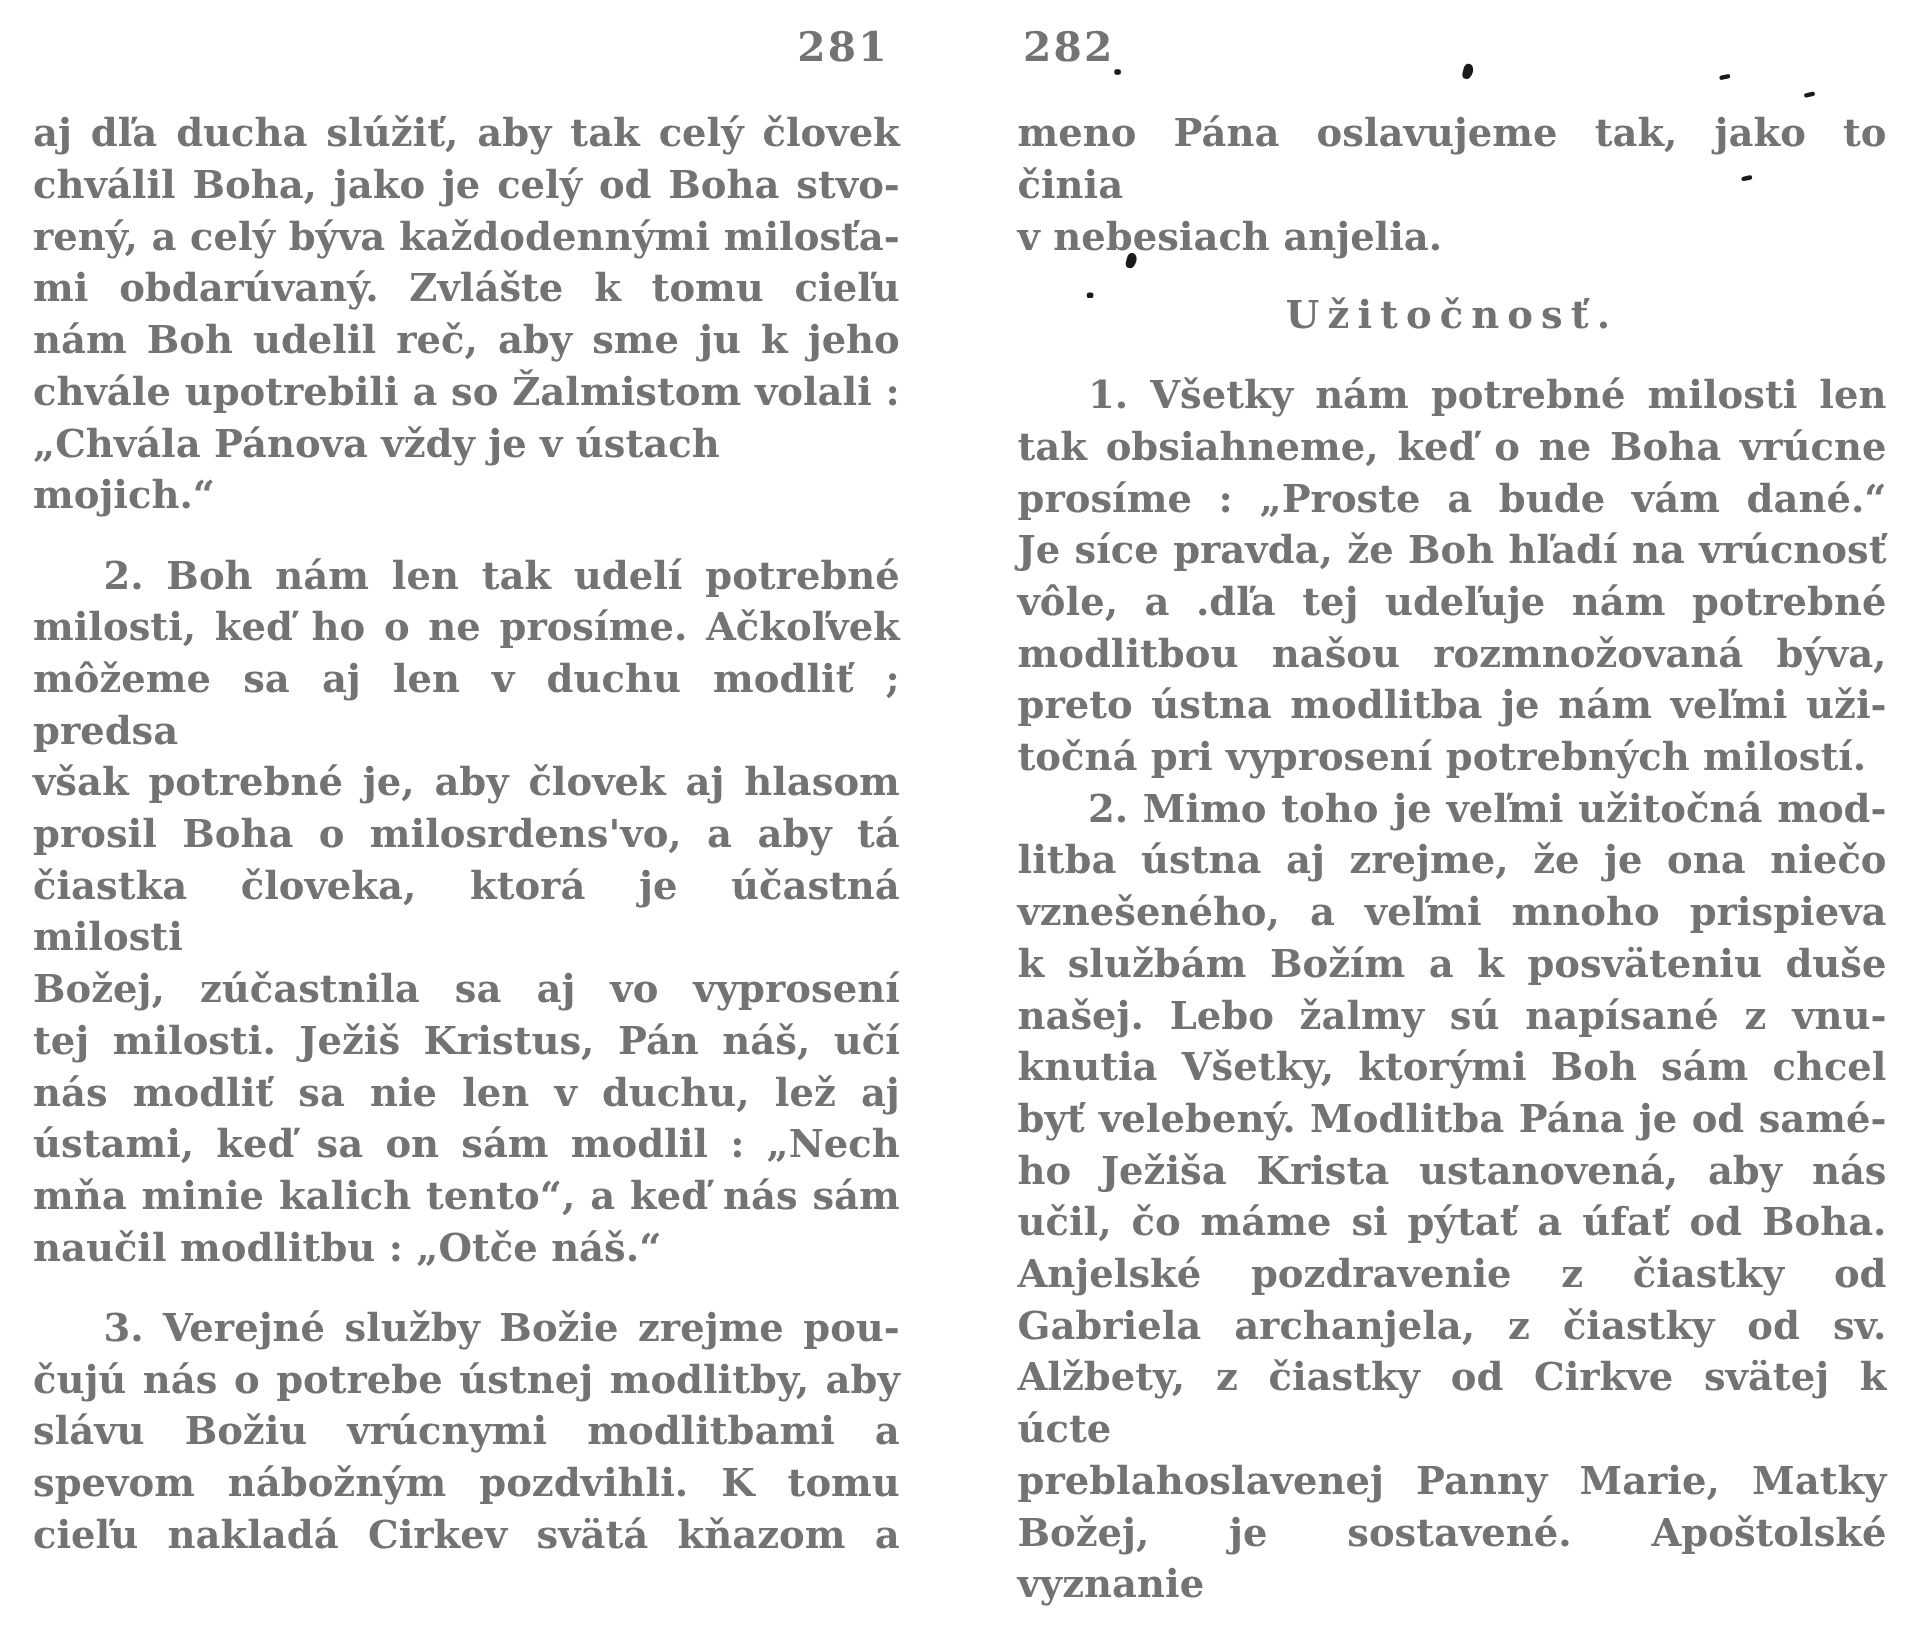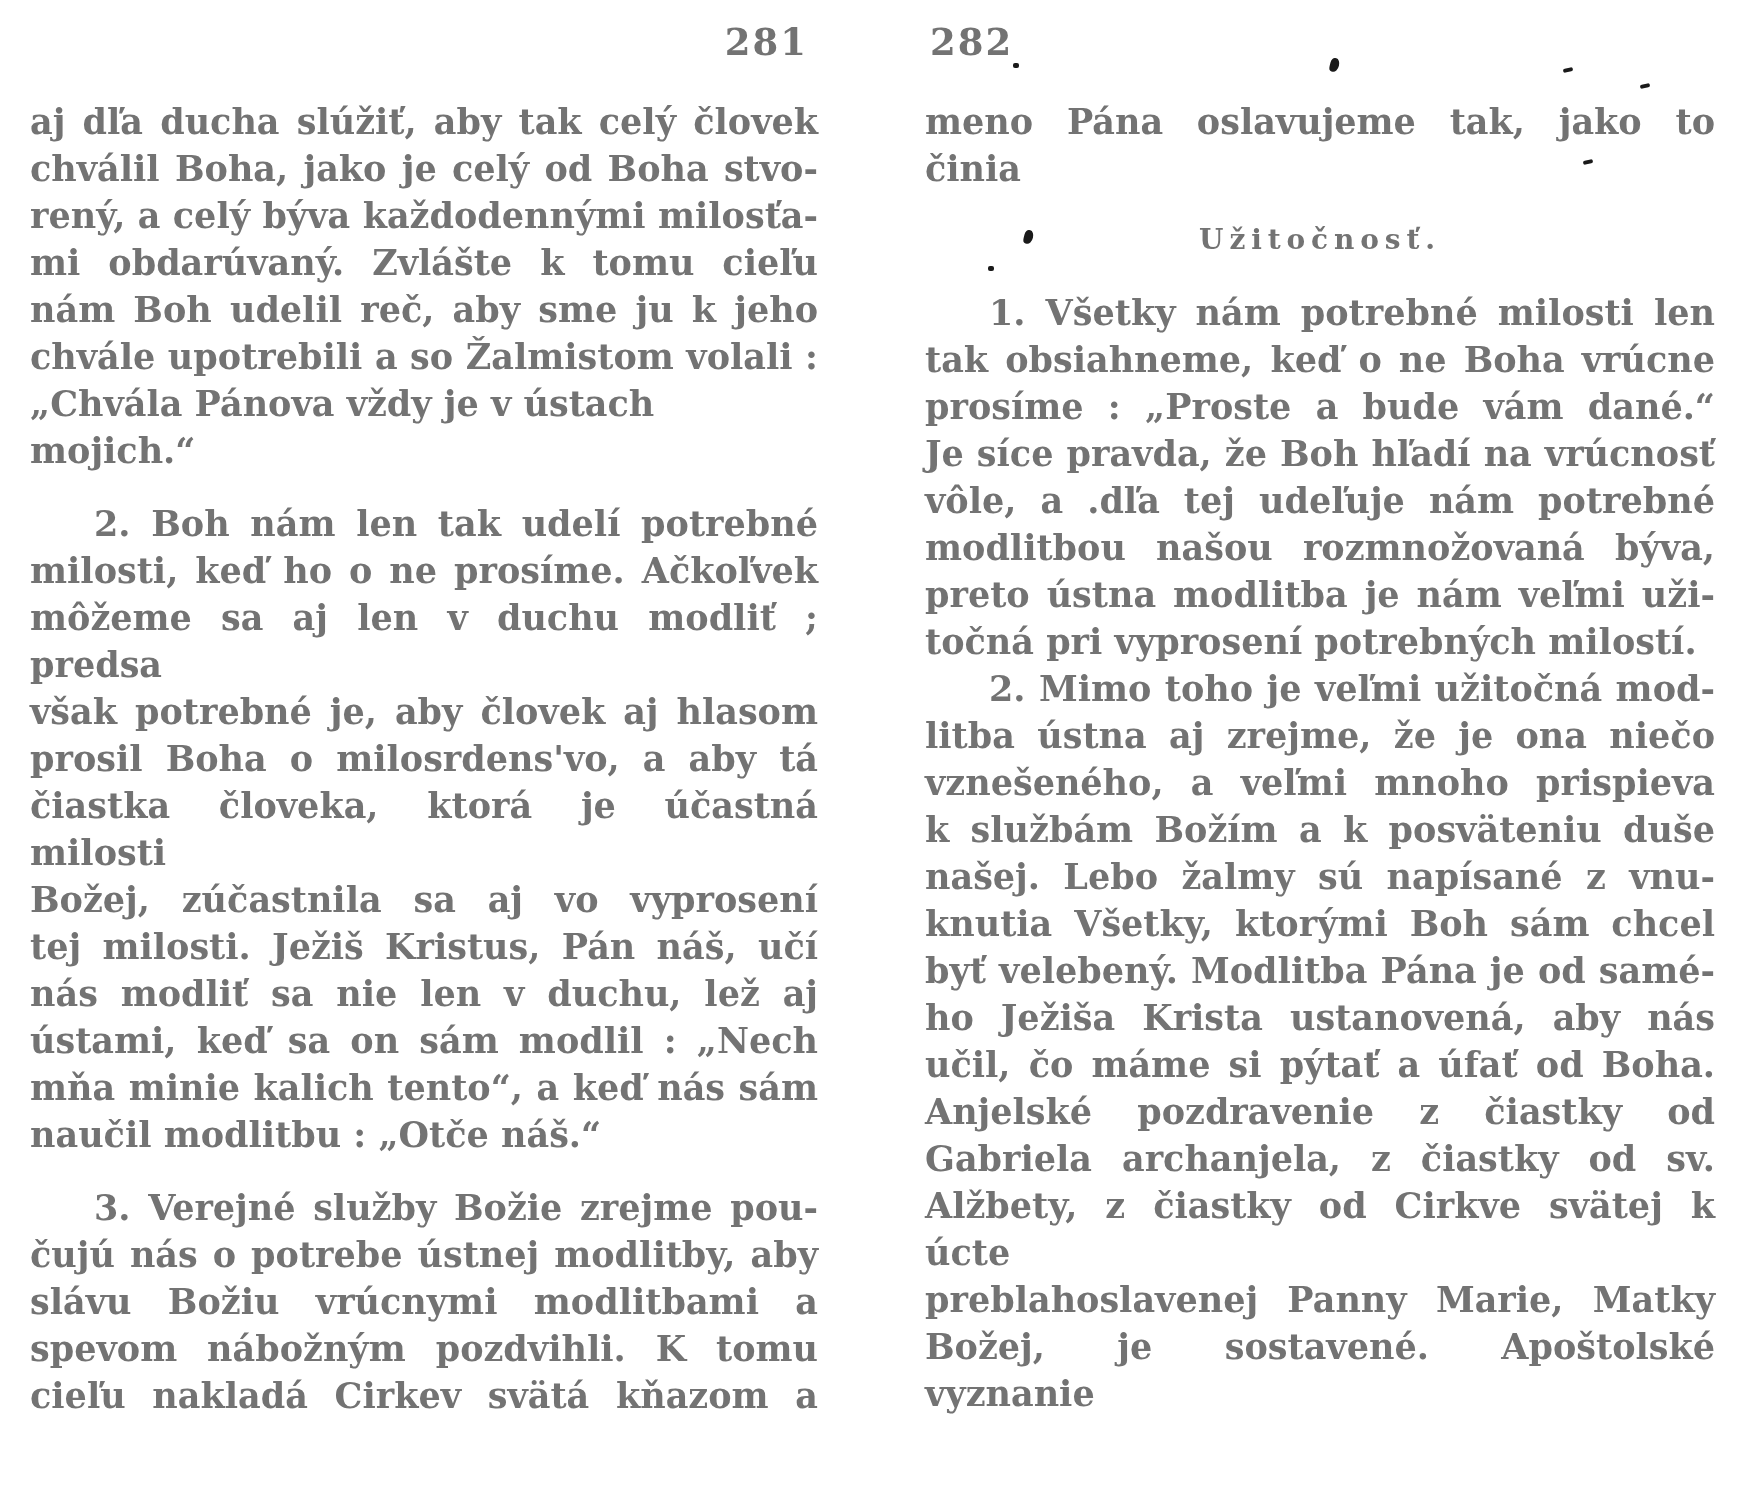--- a/index.html
+++ b/index.html
@@ -54,21 +54,21 @@
     text-align: justify;
     text-align-last: justify;
     white-space: normal;
   }
   .line.end {
     text-align: left;
     text-align-last: auto;
   }
   .line.indent { text-indent: 64px; }
   .heading {
-    font-size: 28px;
+    font-size: 35px;
     font-weight: bold;
     line-height: 47px;
     text-align: center;
     letter-spacing: 0.21em;
     margin: 24px 0 26px 0;
   }
   
   .speck {
     position: absolute;
     background: #1a1a1a;
@@ -119,20 +119,21 @@
           <div class="line">spevom nábožným pozdvihli. K tomu</div>
           <div class="line">cieľu nakladá Cirkev svätá kňazom a</div>
         </div>
       </div>
   </div>
 
   <div class="col col-right">
     <div>
         <div class="para">
           <div class="line">meno Pána oslavujeme tak, jako to činia</div>
+          <div class="line end">v nebesiach anjelia.</div>
         </div>
       </div>
     <div class="heading">Užitočnosť.</div>
     <div>
         <div class="para">
           <div class="line indent">1. Všetky nám potrebné milosti len</div>
           <div class="line">tak obsiahneme, keď o ne Boha vrúcne</div>
           <div class="line">prosíme : „Proste a bude vám dané.“</div>
           <div class="line">Je síce pravda, že Boh hľadí na vrúcnosť</div>
           <div class="line">vôle, a .dľa tej udeľuje nám potrebné</div>

